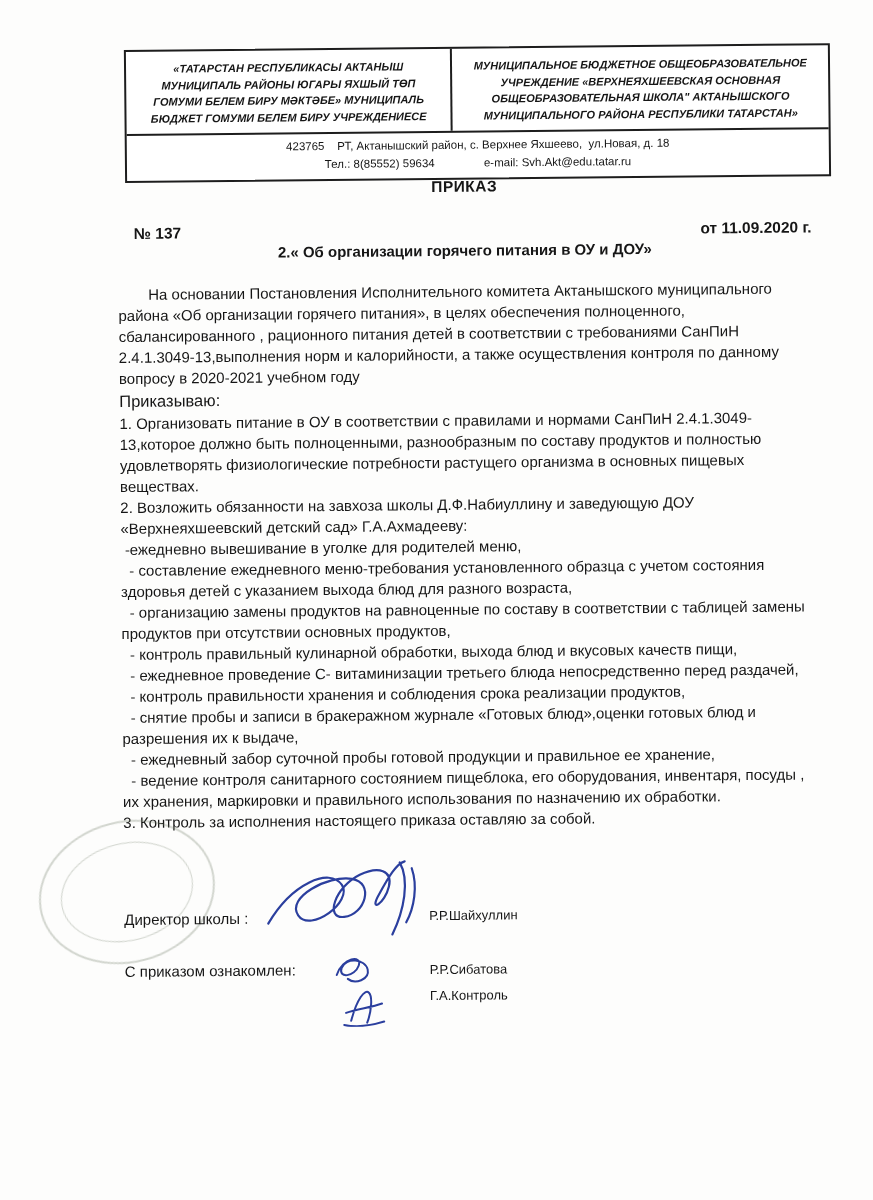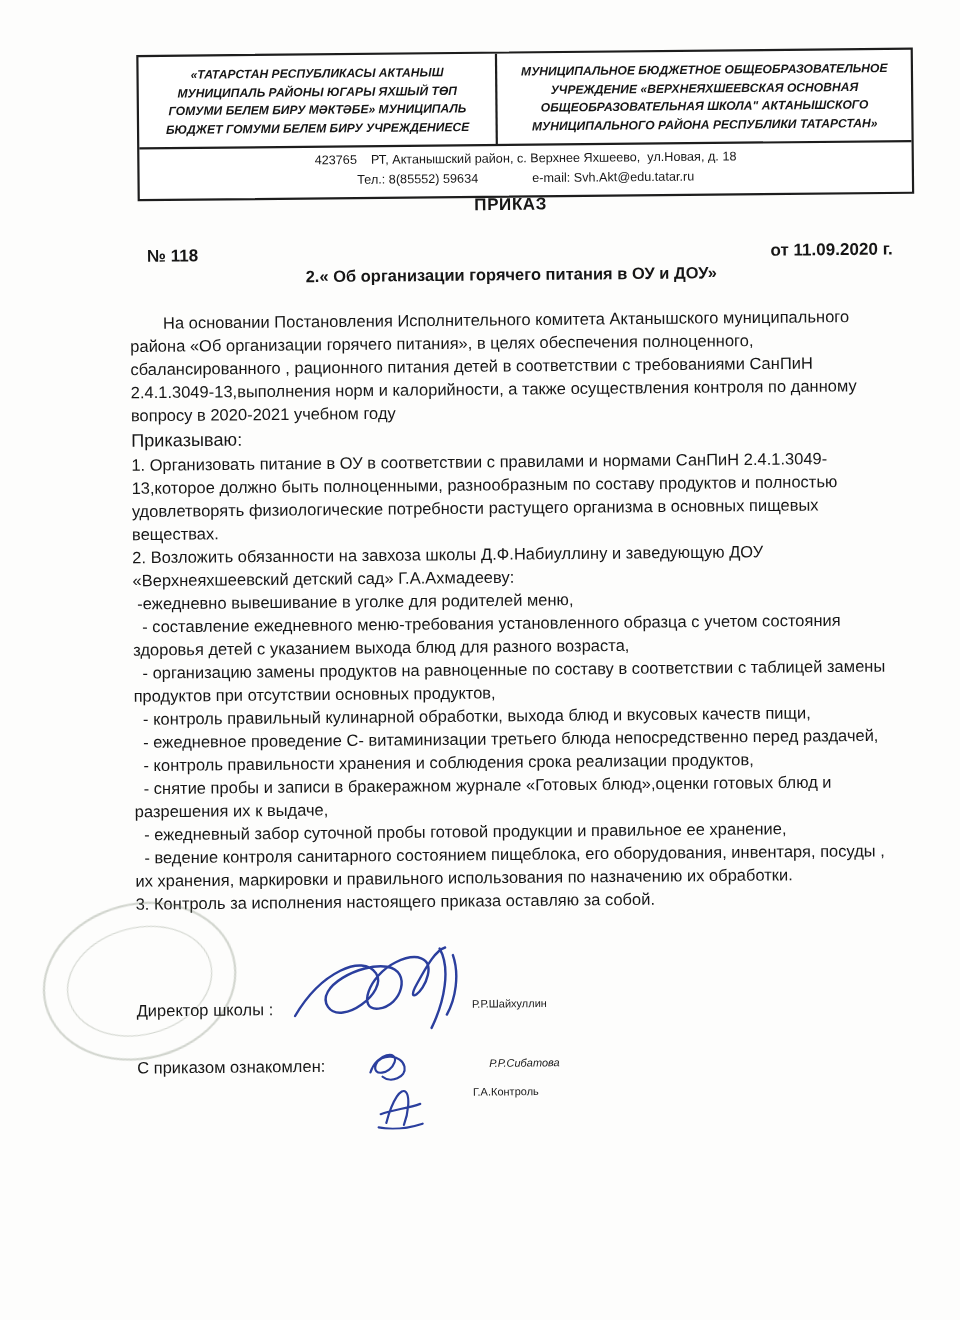--- a/index.html
+++ b/index.html
@@ -63,28 +63,28 @@
 
   
   .body-text { font-size: 15px; line-height: 21px; }
   .body-text p { margin: 0; white-space: pre-wrap; }
   .body-text p.intro { text-indent: 30px; }
   .body-text p.prikaz { font-size: 16.5px; line-height: 24px; }
 
   
   .sig-area { position: relative; height: 190px; margin-top: 26px; z-index: 2; }
   .sig-label { position: absolute; font-size: 15px; }
-  .sig-name  { position: absolute; font-size: 10px; }
+  .sig-name  { position: absolute; font-size: 13px; }
   .sig-svg   { position: absolute; }
   .lbl-director { left: 0; top: 52px; }
   .svg-director { left: 128px; top: 0; }
   .name-director { left: 305px; top: 52px; }
   .lbl-ack { left: 0; top: 104px; }
   .svg-ack1 { left: 200px; top: 92px; }
-  .name-ack1 { left: 320px; top: 106px; font-style: italic; }
+  .name-ack1 { left: 305px; top: 106px; }
   .svg-ack2 { left: 212px; top: 126px; }
   .name-ack2 { left: 305px; top: 132px; }
 
   
   .stamp {
     position: absolute; left: 34px; top: 818px;
     width: 178px; height: 142px;
     z-index: 1; opacity: 0.30;
     filter: blur(0.6px);
     transform: rotate(-14deg);
@@ -117,21 +117,21 @@
         <span class="email">e-mail: Svh.Akt@edu.tatar.ru</span>
       </div>
     </div>
   </div>
 
   <div class="content">
 
     <div class="order-title">ПРИКАЗ</div>
 
     <div class="order-meta">
-      <span>№ 118</span>
+      <span>№ 137</span>
       <span>от 11.09.2020 г.</span>
     </div>
 
     <div class="order-subject">2.« Об организации горячего питания в ОУ и ДОУ»</div>
 
     <div class="body-text">
       <p class="intro">На основании Постановления Исполнительного комитета Актанышского муниципального района «Об организации горячего питания», в целях обеспечения полноценного, сбалансированного , рационного питания детей в соответствии с требованиями СанПиН 2.4.1.3049-13,выполнения норм и калорийности, а также осуществления контроля по данному вопросу в 2020-2021 учебном году</p>
       <p class="prikaz">Приказываю:</p>
       <p>1. Организовать питание в ОУ в соответствии с правилами и нормами СанПиН 2.4.1.3049-13,которое должно быть полноценными, разнообразным по составу продуктов и полностью удовлетворять физиологические потребности растущего организма в основных пищевых веществах.</p>
       <p>2. Возложить обязанности на завхоза школы Д.Ф.Набиуллину и заведующую ДОУ «Верхнеяхшеевский детский сад» Г.А.Ахмадееву:</p>

